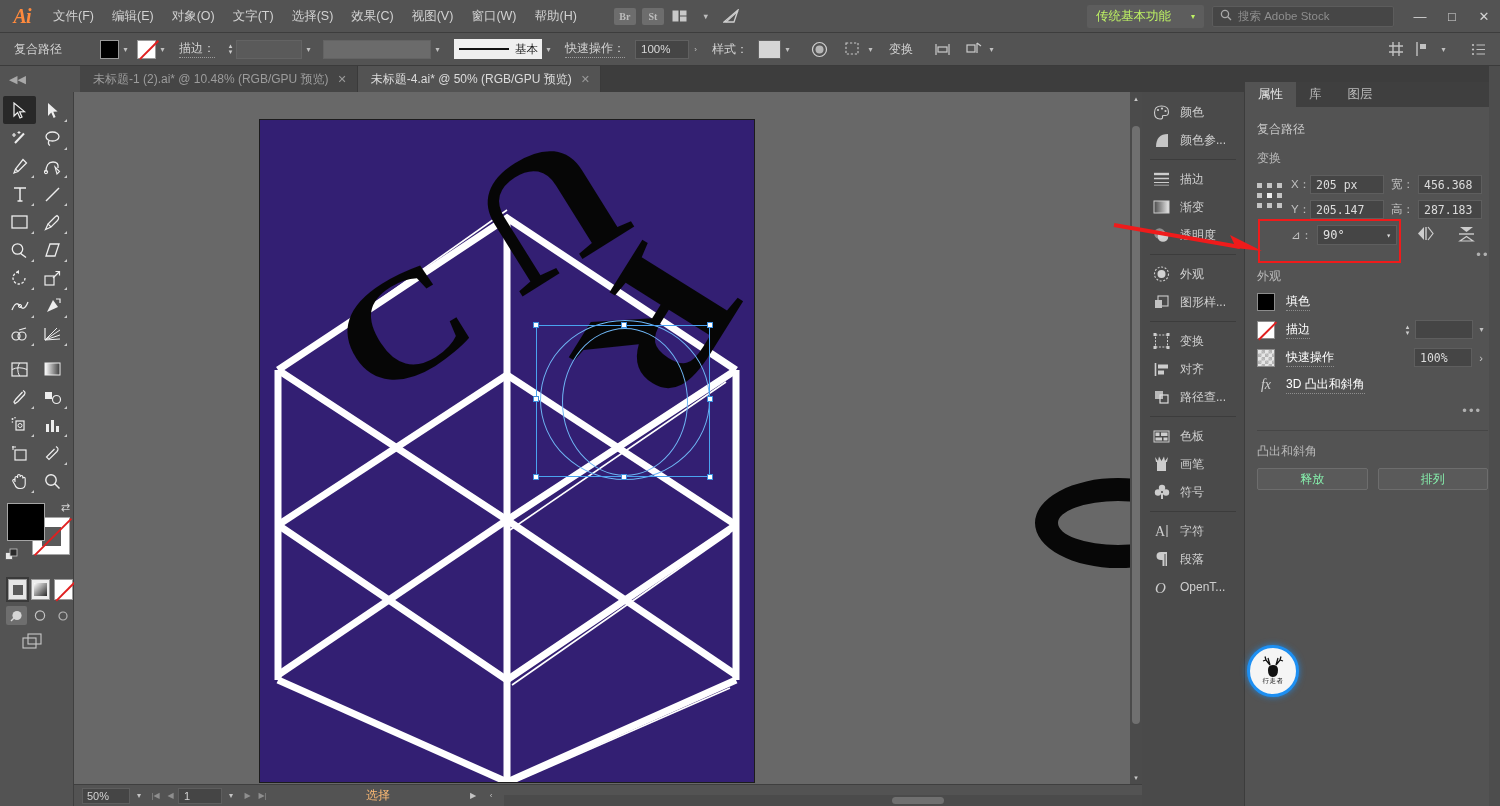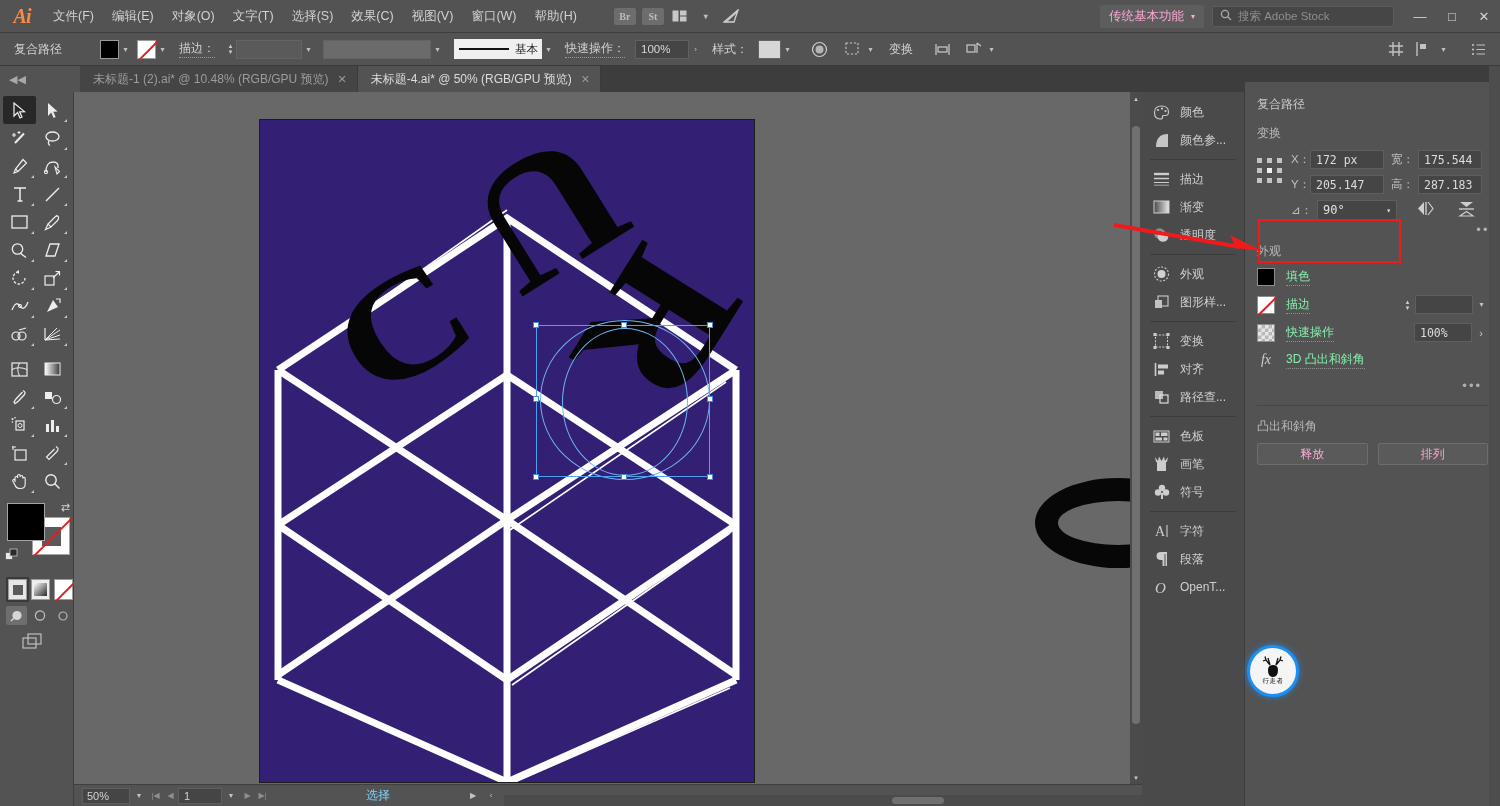--- a/index.html
+++ b/index.html
@@ -29,22 +29,22 @@
     cursor:default; white-space:nowrap;
   }
   .mb-icon{
     width:22px; height:17px; margin-left:6px; display:flex; align-items:center; justify-content:center;
     font-size:10px; color:#bdbdbd; background:#6d6d6d; border-radius:2px;
     font-family:"Liberation Serif",serif; font-weight:bold;
   }
   .mb-plain{ background:none; width:20px; }
   .menubar-right{ margin-left:auto; display:flex; align-items:center; height:33px; }
   .workspace{
-    display:flex; align-items:center; gap:7px; padding:3px 9px; font-size:12.5px;
-    color:#f9a8d4; background:#5d5d5d; border-radius:2px; margin-right:8px;
+    display:flex; align-items:center; gap:20px; padding:3px 9px; font-size:12.5px;
+    color:#bef264; background:#5d5d5d; border-radius:2px; margin-right:8px;
   }
   .searchbox{
     display:flex; align-items:center; gap:6px; width:182px; height:21px;
     background:#464646; border:1px solid #5c5c5c; border-radius:2px;
     padding:0 7px; font-size:11.5px; color:#8e8e8e; margin-right:10px;
   }
   .wincontrols{ display:flex; height:33px; }
   .wc{ width:32px; height:33px; display:flex; align-items:center; justify-content:center; color:#d4d4d4; font-size:13px; }
 
   
@@ -176,21 +176,21 @@
     background:#535353; display:flex; align-items:center; border-top:1px solid #3f3f3f;
   }
   .zoom-field{
     width:48px;height:16px; background:#454545;border:1px solid #5e5e5e;
     color:#d2d2d2; font-size:11px; display:flex;align-items:center; padding-left:4px; margin-left:8px;
   }
   .sb-caret{ width:18px; text-align:center; color:#c4c4c4; font-size:8px; }
   .sb-nav{ width:15px;text-align:center;color:#8f8f8f;font-size:8px; }
   .page-field{ width:44px;height:16px;background:#454545;border:1px solid #5e5e5e;color:#d2d2d2;
     font-size:11px; display:flex;align-items:center; padding-left:5px; }
-  .status-text{ flex:0 0 auto; margin-left:96px; font-size:12px; color:#7dd3fc; }
+  .status-text{ flex:0 0 auto; margin-left:96px; font-size:12px; color:#fdba74; }
   .sb-hscroll{ position:absolute; left:430px; bottom:0; width:638px; height:11px; background:#4b4b4b; }
   .sb-hscroll .thumb{ position:absolute; left:388px; top:2px; width:52px; height:7px; background:#707070; border-radius:4px; }
 
   
   .dock{
     position:absolute; left:1142px; top:92px; width:103px; height:714px;
     background:#4a4a4a; border-right:1px solid #3c3c3c; padding-top:6px;
   }
   .dock-row{
     height:28px; display:flex; align-items:center; gap:9px; padding-left:10px;
@@ -240,29 +240,29 @@
   .app-sw{ width:18px;height:18px;border:1px solid #8d8d8d; }
   .app-sw.black{ background:#000; }
   .app-sw.none{ background:#fff; position:relative; }
   .app-sw.none::after{ content:""; position:absolute; left:-3px; top:50%; width:25px;height:1.6px;background:#e02020;
       transform:rotate(-45deg); }
   .app-sw.trans{
     background-image:linear-gradient(45deg,#b5b5b5 25%,transparent 25%,transparent 75%,#b5b5b5 75%),
                      linear-gradient(45deg,#b5b5b5 25%,#e6e6e6 25%,#e6e6e6 75%,#b5b5b5 75%);
     background-size:7px 7px; background-position:0 0,3.5px 3.5px;
   }
-  .app-lbl{ font-size:12px; color:#86efac; border-bottom:1px dotted #8e8e8e; }
+  .app-lbl{ font-size:12px; color:#ffffff; border-bottom:1px dotted #8e8e8e; }
   .app-ctl{ margin-left:auto; display:flex; align-items:center; gap:2px; }
   .fx-ico{ font-family:"Liberation Serif",serif; font-style:italic; font-size:14px; color:#cfcfcf; width:18px; text-align:center; }
   .hr{ height:1px; background:#464646; margin:12px 0; }
   .qa-btns{ display:flex; gap:10px; }
   .qa-btn{
     flex:1; height:22px; border:1px solid #6d6d6d; background:#5a5a5a;
     display:flex; align-items:center; justify-content:center;
-    font-size:12px; color:#f9a8d4; border-radius:2px;
+    font-size:12px; color:#86efac; border-radius:2px;
   }
   .opacity-arrow{ width:14px; text-align:center; color:#c8c8c8; font-size:11px; }
 
   .badge{
     position:absolute; left:1247px; top:645px; width:52px; height:52px;
     border-radius:50%; background:#f5f5f5; border:3px solid #1d8ff2;
     display:flex; flex-direction:column; align-items:center; justify-content:center;
     box-shadow:0 0 6px rgba(29,143,242,.8);
   }
   .badge-txt{ font-size:6.5px; color:#111; margin-top:-1px; letter-spacing:.5px; }
@@ -946,20 +946,25 @@
       <span class="dock-ico">
         <svg width="16" height="16" viewBox="0 0 16 16">
             <text x="1" y="14" font-family="Liberation Serif, serif" font-style="italic" font-size="15" fill="#cdcdcd">O</text>
           </svg>
       </span>
       <span>OpenT...</span>
     </div>
   </div>
 
   <div class="props">
+    <div class="props-tabs">
+      <div class="ptab active">属性</div>
+      <div class="ptab">库</div>
+      <div class="ptab">图层</div>
+    </div>
 
     <div class="props-body">
       <div class="obj-type">复合路径</div>
 
       <div class="sec-title">变换</div>
 
       <div class="xf-grid">
         <div class="ref-point">
           <svg width="26" height="26" viewBox="0 0 26 26">
             <g fill="#c4c4c4">
@@ -972,23 +977,23 @@
               <rect x="0" y="20" width="5" height="5"></rect>
                 <rect x="10" y="20" width="5" height="5"></rect>
                 <rect x="20" y="20" width="5" height="5"></rect>
             </g>
           </svg>
         </div>
 
         <div class="xf-fields">
           <div class="fld-row">
             <span class="fld-lbl">X：</span>
-            <span class="fld w74">172 px</span>
+            <span class="fld w74">205 px</span>
             <span class="fld-lbl" style="width:26px">宽：</span>
-            <span class="fld w64">175.544</span>
+            <span class="fld w64">456.368</span>
             <span class="link-ico">
               <svg width="13" height="17" viewBox="0 0 13 17">
                   <path d="M6.5 4 Q2.5 4 2.5 7 Q2.5 9.5 6.5 9.5" fill="none" stroke="#c2c2c2" stroke-width="1.1"></path>
                   <path d="M6.5 7.5 Q10.5 7.5 10.5 10.5 Q10.5 13 6.5 13" fill="none" stroke="#c2c2c2" stroke-width="1.1"></path>
                 </svg>
             </span>
           </div>
           <div class="fld-row">
             <span class="fld-lbl">Y：</span>
             <span class="fld w74">205.147</span>

